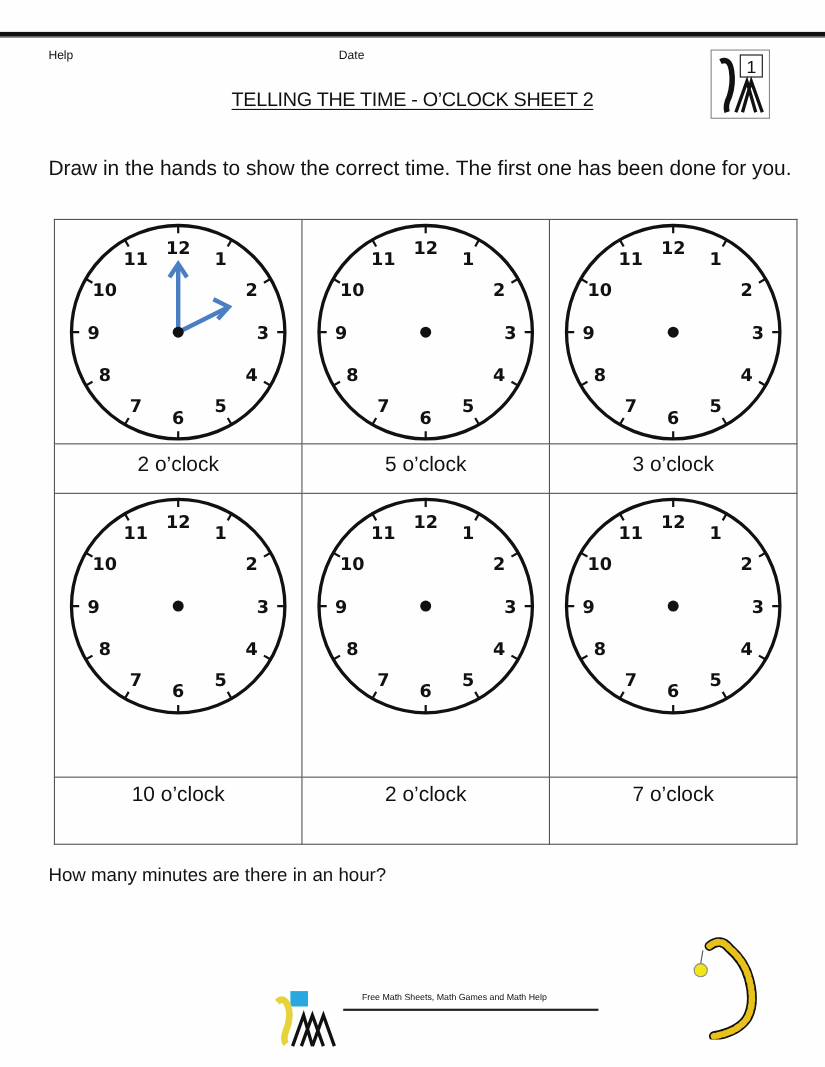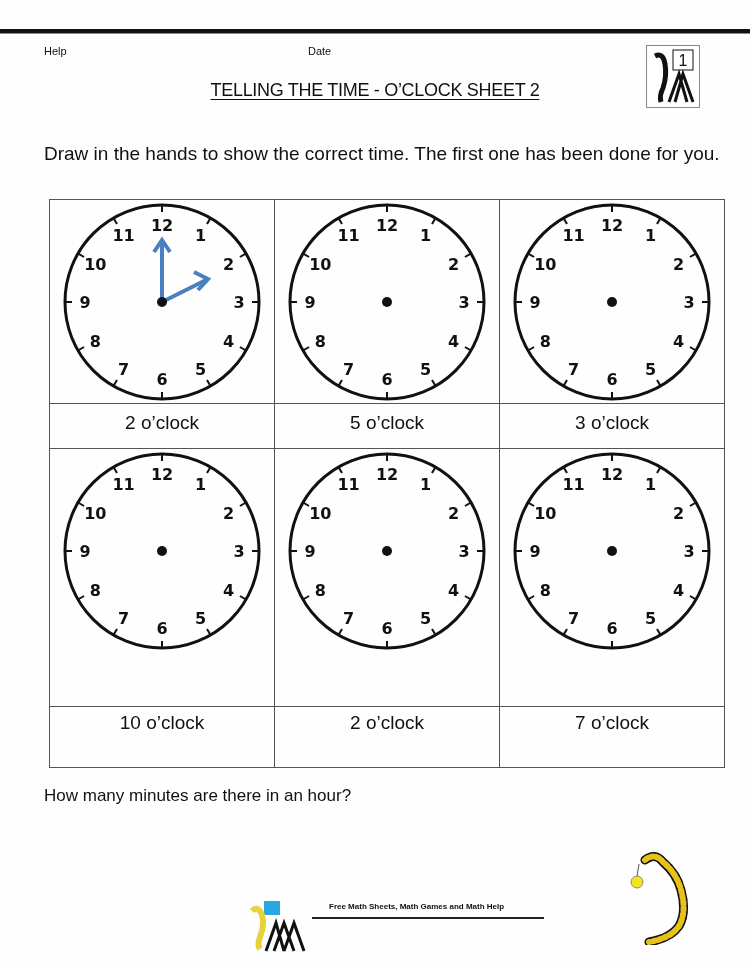--- a/index.html
+++ b/index.html
@@ -19,21 +19,21 @@
   .instructions { position: absolute; left: 44px; top: 138px; width: 680px; font-size: 19px; line-height: 32px; }
   .grid { position: absolute; left: 37px; top: 199px; width: 676px; border-collapse: collapse; margin-left: 12px; }
   .grid td { border: 1px solid #555; width: 224px; padding: 0; text-align: center; vertical-align: top; }
   .clock-cell { height: 203px; }
   .label-cell { height: 44px; font-size: 19px; line-height: 38px; vertical-align: top; }
   .clock-cell-2 { height: 257px; }
   .label-cell-2 { height: 60px; font-size: 19px; line-height: 32px; }
   svg.clock { display: block; margin: 2px auto 0; }
   .question { position: absolute; left: 44px; top: 766px; font-size: 17px; margin-top: 20px; }
   .footer-logo { position: absolute; left: 244px; top: 897px; width: 290px; height: 55px; }
-  .footer-tag { position: absolute; left: 85px; top: 5px; font-size: 8px; font-weight: bold; }
+  .footer-tag { position: absolute; left: 85px; top: 5px; font-size: 8px; }
   .footer-rule { position: absolute; left: 68px; top: 20px; width: 232px; height: 2px; background: #222; }
   .footer-site { position: absolute; left: 70px; top: 26px; font-size: 16px; letter-spacing: 1px; font-weight: bold; }
   .salamander { position: absolute; left: 625px; top: 850px; width: 80px; height: 95px; }
 </style>
 </head>
 <body>
 
 <div class="top-rule"></div>
 <div class="name-label">Help</div>
 <div class="date-label">Date</div>

